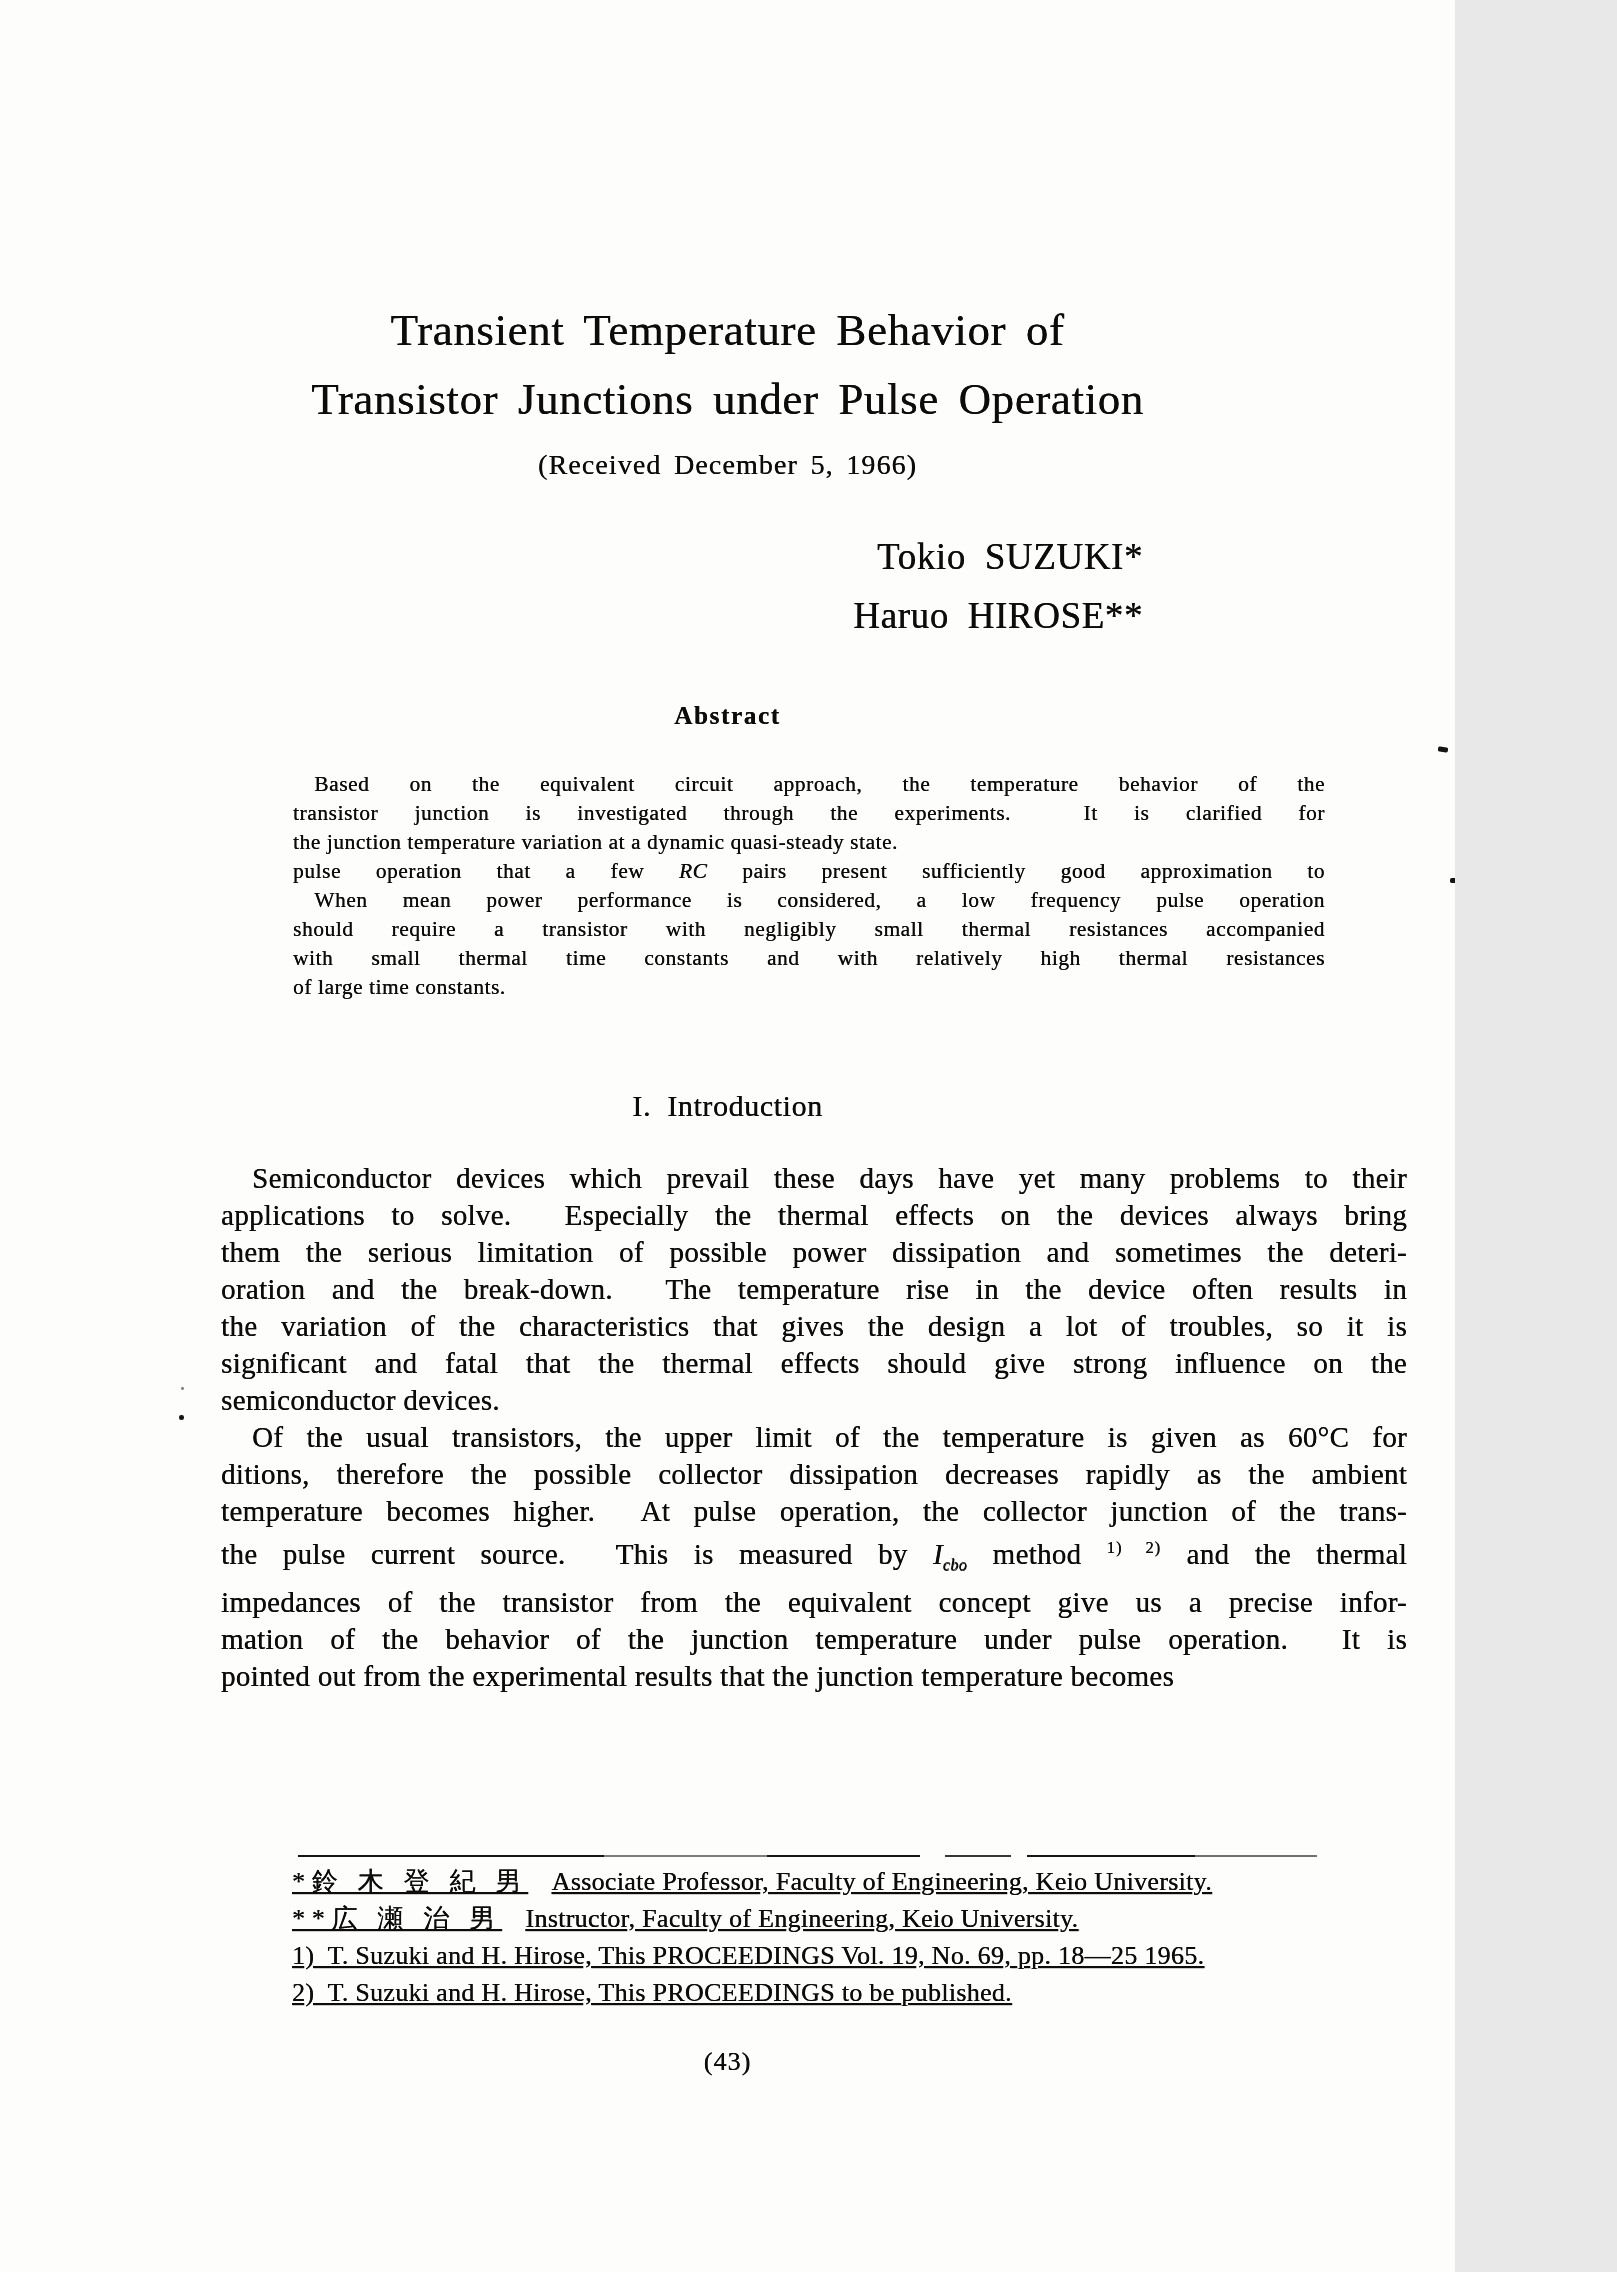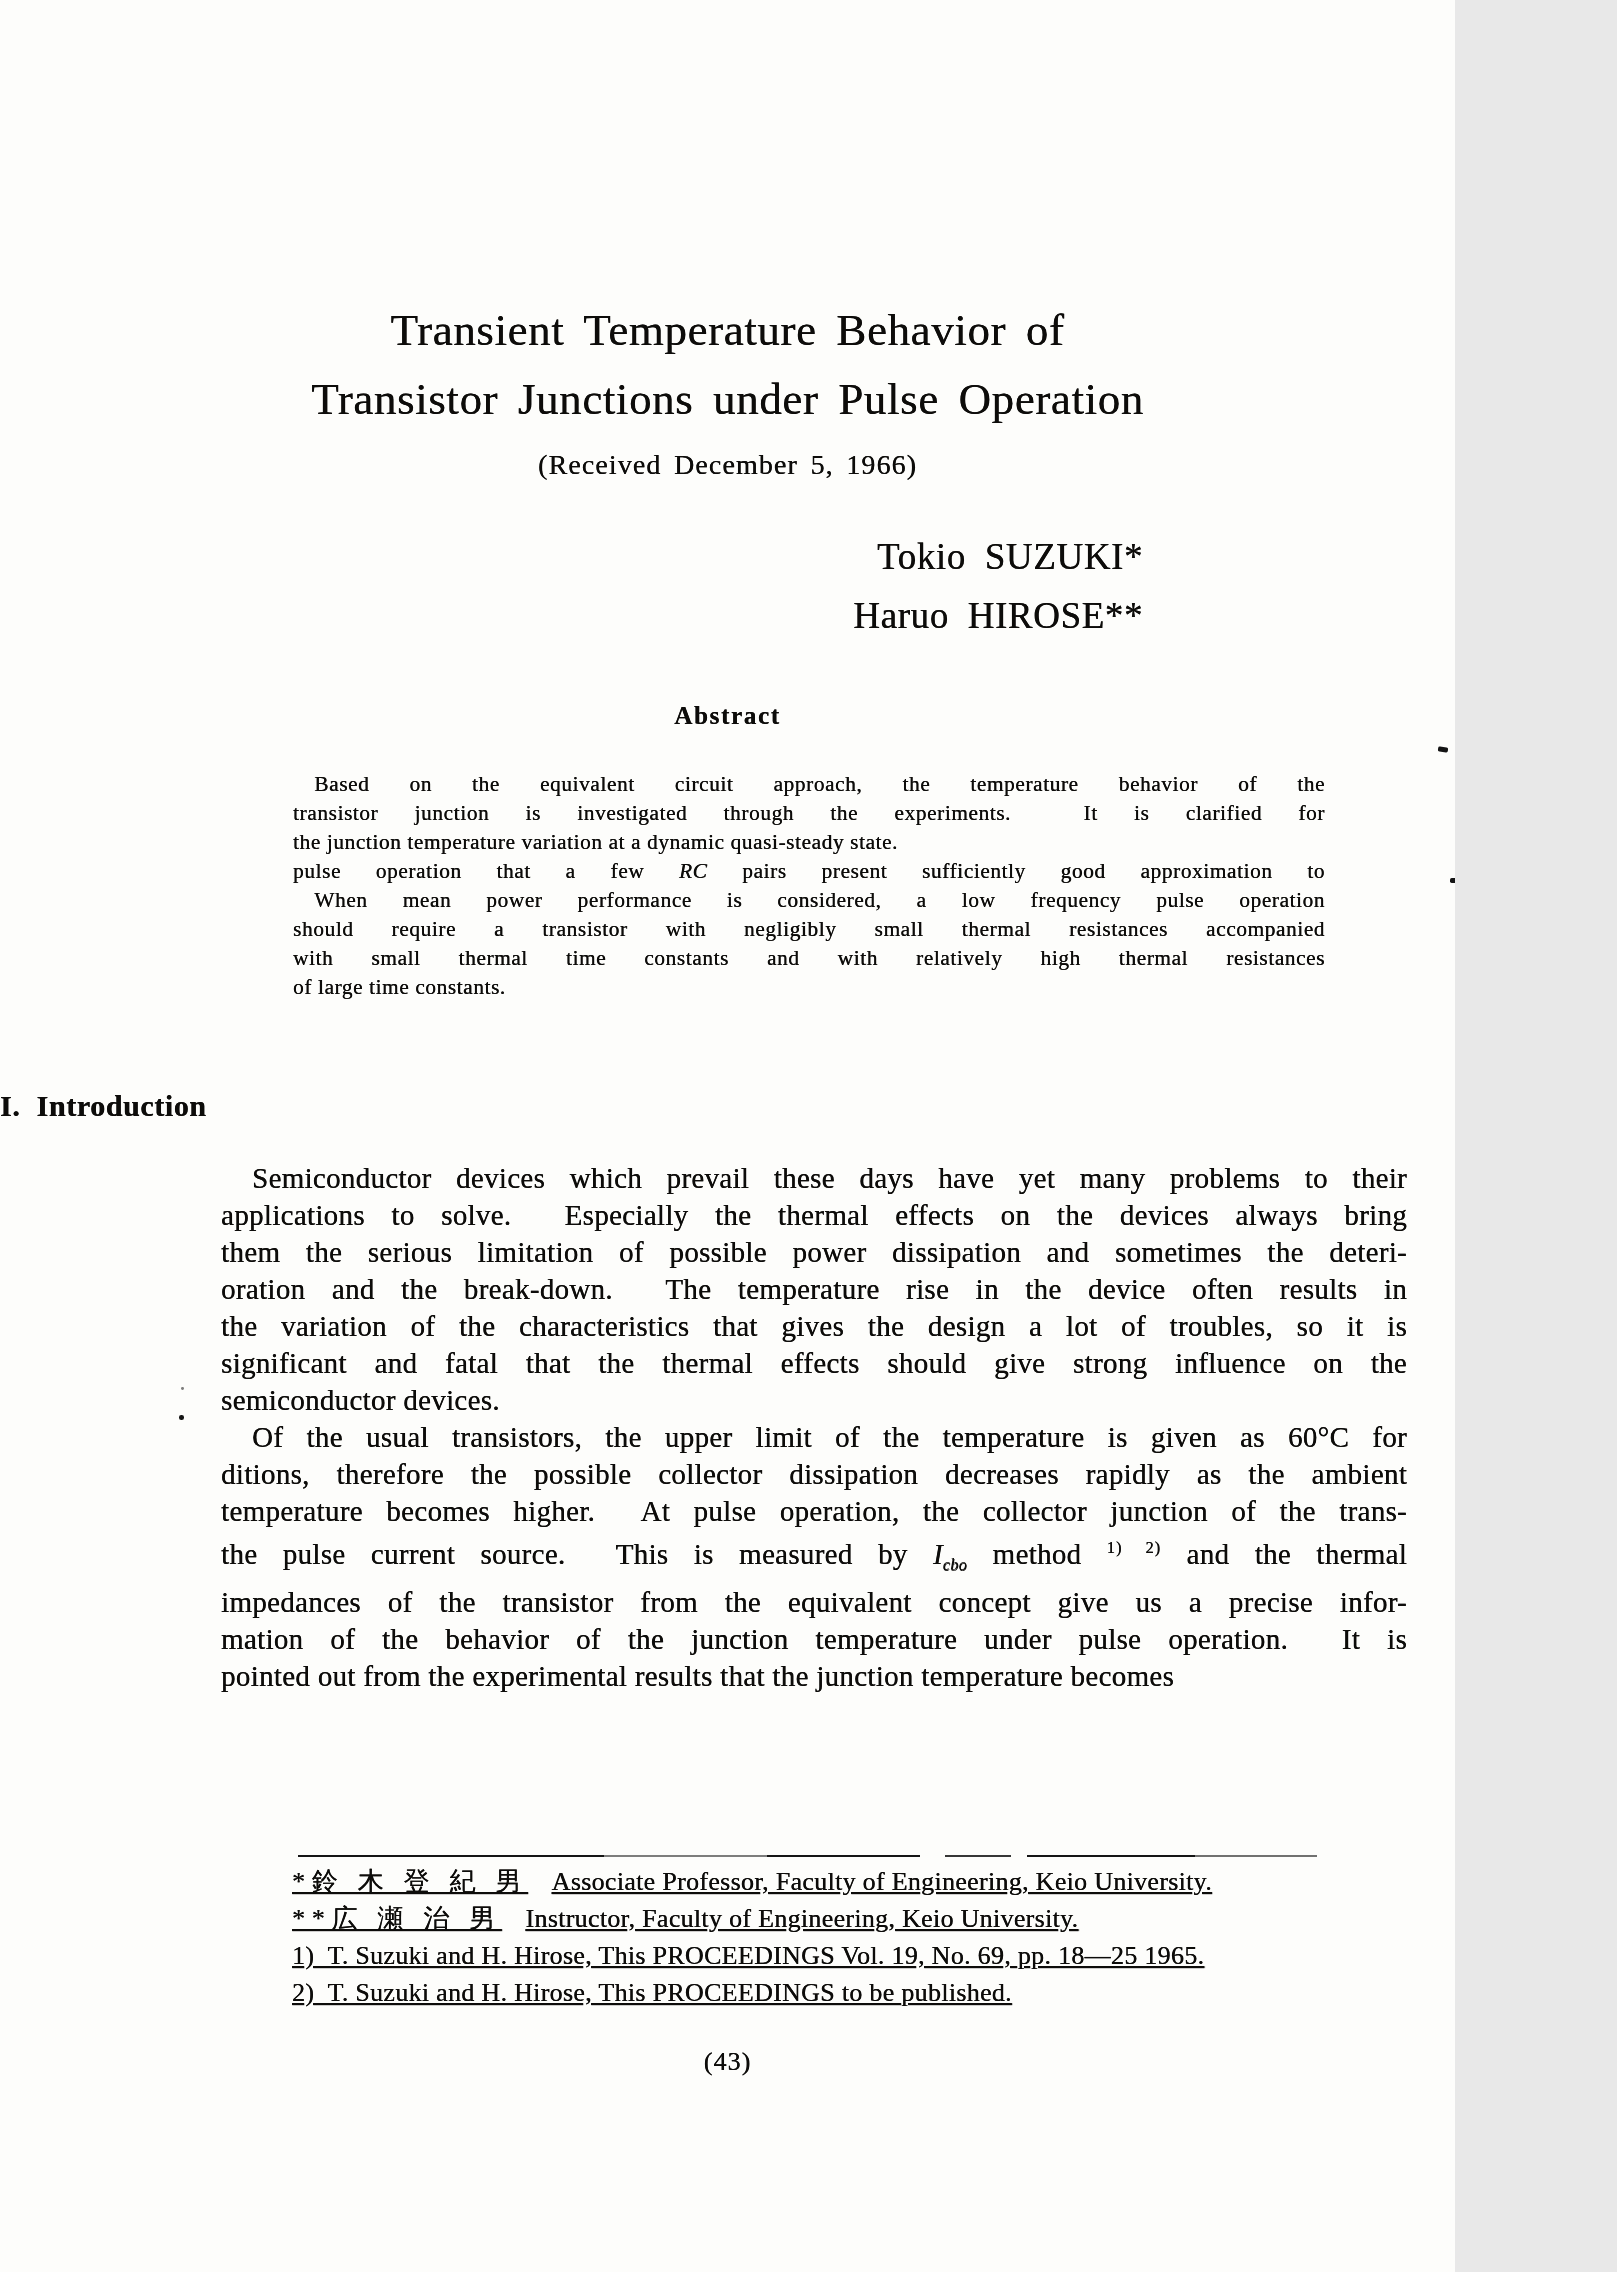--- a/index.html
+++ b/index.html
@@ -35,21 +35,21 @@
     text-align:center;font-size:25px;font-weight:700;letter-spacing:1.7px;
   }
   .abstract-body{
     position:absolute;top:730px;left:293px;width:1032px;
     font-size:21.3px;line-height:29px;letter-spacing:0.6px;margin-top:40px;
   }
   .abstract-body .line.first{text-indent:21.3px;}
   
   .intro-heading{
     position:absolute;top:1089px;left:0;width:100%;
-    font-size:30px;font-weight:700;letter-spacing:0.6px;
+    text-align:center;font-size:30px;font-weight:400;letter-spacing:0.6px;
     white-space:pre;
   }
   .intro-body{
     position:absolute;top:1160px;left:221px;width:1186px;
     font-size:29px;line-height:37px;letter-spacing:0.3px;
   }
   .intro-body .line.first{text-indent:31px;}
   
   .line{text-align:justify;text-align-last:justify;}
   .line.last{text-align-last:left;}

